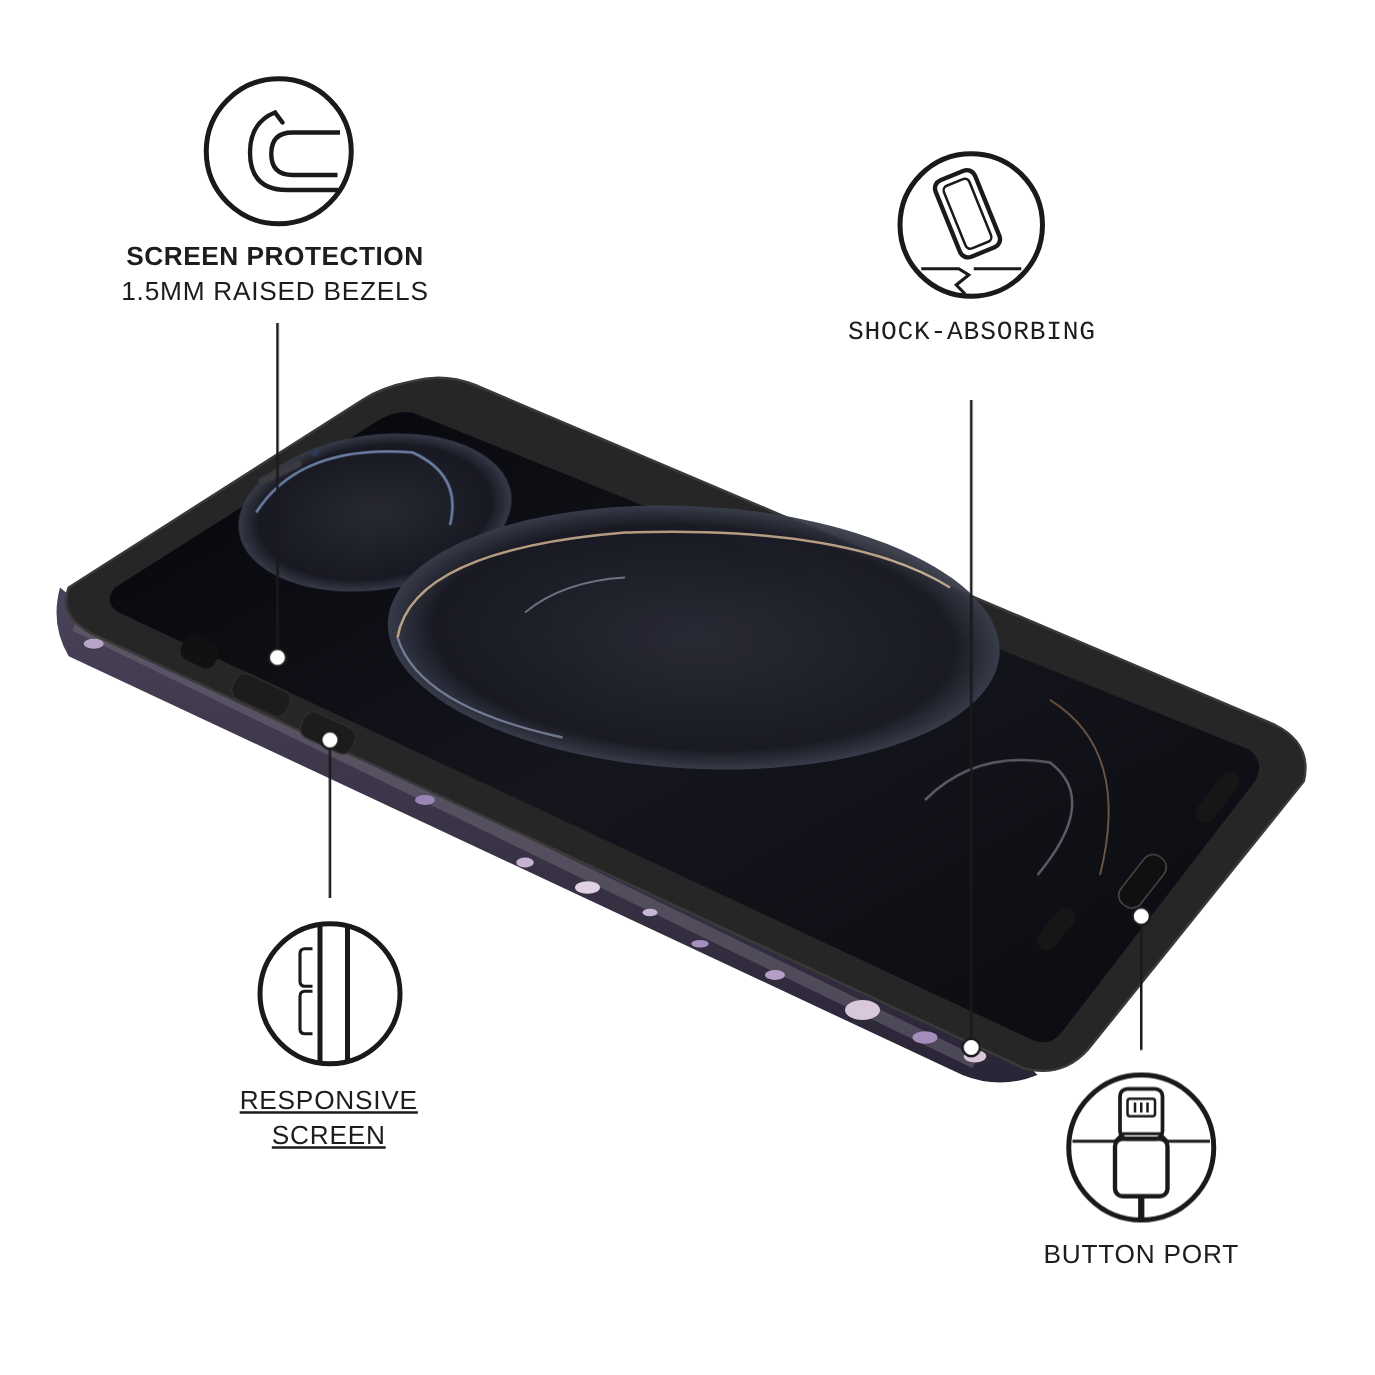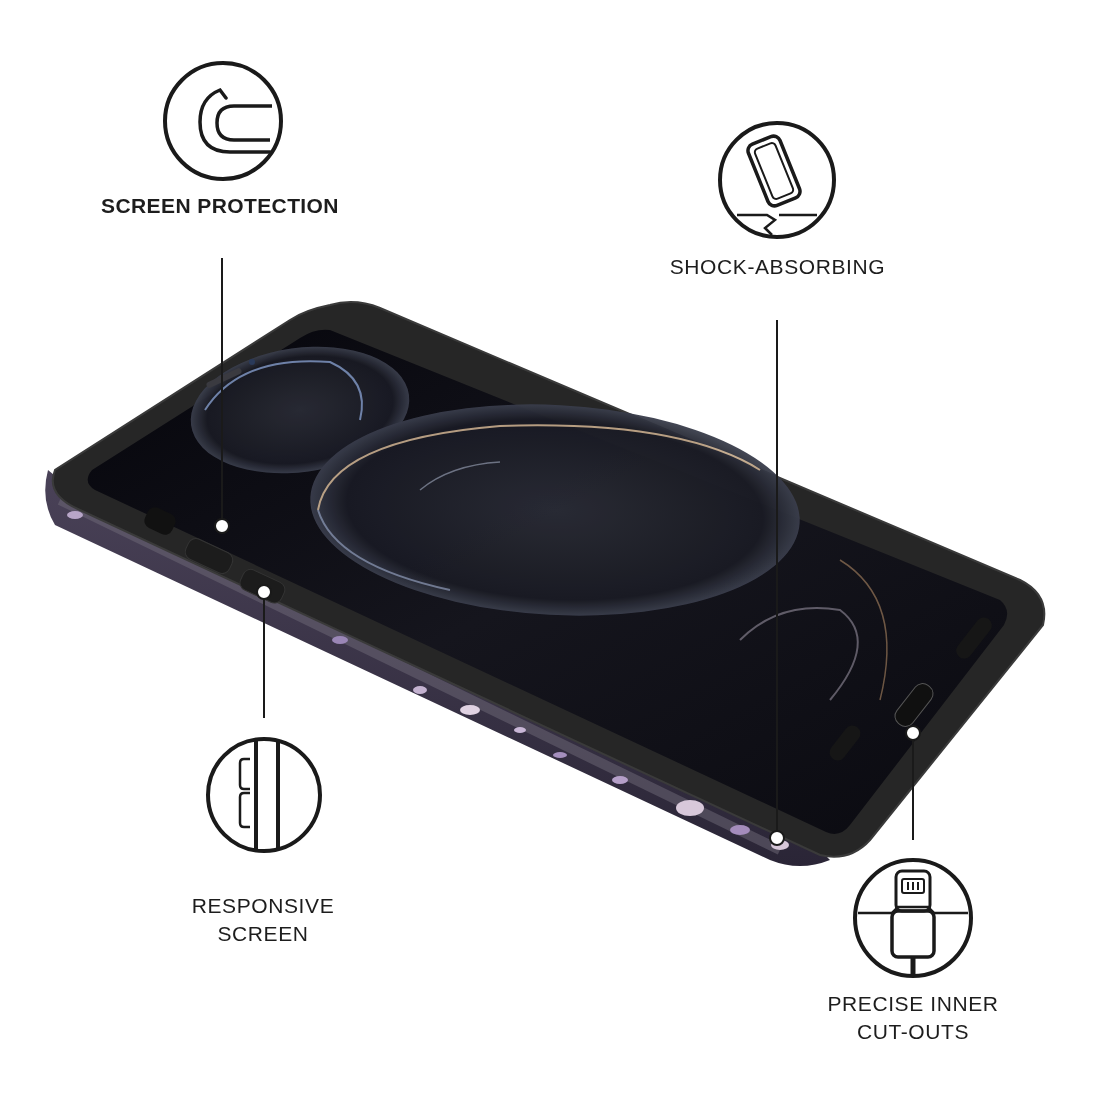--- a/index.html
+++ b/index.html
@@ -82,69 +82,69 @@
   </svg>
 
   <div>
     <svg class="icon-circle" style="left:162px;top:60px;width:122px;height:122px;" viewBox="0 0 122 122">
       <circle cx="61" cy="61" r="58" fill="#fff" stroke="#1a1a1a" stroke-width="4"></circle>
       <path d="M108,92 L68,92 Q38,92 38,62 Q38,38 58,30 L64,38" fill="none" stroke="#1a1a1a" stroke-width="3.5" stroke-linecap="round"></path>
       <path d="M108,80 L72,80 Q55,80 55,63 Q55,46 72,46 L110,46" fill="none" stroke="#1a1a1a" stroke-width="3.5"></path>
     </svg>
     <div class="label" style="left:60px;top:192px;width:320px;">
       <div class="bold">SCREEN PROTECTION</div>
+      <div>1.5MM RAISED BEZELS</div>
     </div>
     <div class="leader" style="left:221px;top:258px;height:265px;"></div>
     <div class="dot" style="left:214px;top:518px;"></div>
   </div>
 
   <div>
     <svg class="icon-circle" style="left:717px;top:120px;width:120px;height:120px;" viewBox="0 0 120 120">
       <circle cx="60" cy="60" r="57" fill="#fff" stroke="#1a1a1a" stroke-width="4"></circle>
       <rect x="40" y="18" width="34" height="66" rx="7" fill="none" stroke="#1a1a1a" stroke-width="3.5" transform="rotate(-22 57 51)"></rect>
       <rect x="46" y="24" width="22" height="54" rx="4" fill="none" stroke="#1a1a1a" stroke-width="2" transform="rotate(-22 57 51)"></rect>
       <path d="M20,95 L50,95 L58,100 L48,108 L55,115" fill="none" stroke="#1a1a1a" stroke-width="2.5"></path>
       <path d="M62,95 L100,95" fill="none" stroke="#1a1a1a" stroke-width="2.5"></path>
     </svg>
-    <div class="label" style="left:620px;top:253px;width:315px;">
+    <div class="label" style="left:620px;top:253px;width:315px;font-family:Liberation Mono, monospace;">
       <div>SHOCK-ABSORBING</div>
     </div>
     <div class="leader" style="left:776px;top:320px;height:515px;"></div>
     <div class="dot" style="left:769px;top:830px;"></div>
   </div>
 
   <div>
     <div class="dot" style="left:256px;top:584px;"></div>
     <div class="leader" style="left:263px;top:598px;height:120px;"></div>
     <svg class="icon-circle" style="left:204px;top:735px;width:120px;height:120px;" viewBox="0 0 120 120">
       <circle cx="60" cy="60" r="56" fill="#fff" stroke="#1a1a1a" stroke-width="4"></circle>
       <line x1="52" y1="5" x2="52" y2="115" stroke="#1a1a1a" stroke-width="4"></line>
       <line x1="74" y1="5" x2="74" y2="115" stroke="#1a1a1a" stroke-width="4"></line>
       <path d="M46,24 L40,24 Q36,24 36,28 L36,50 Q36,54 40,54 L46,54" fill="none" stroke="#1a1a1a" stroke-width="2.5"></path>
       <path d="M46,58 L40,58 Q36,58 36,62 L36,88 Q36,92 40,92 L46,92" fill="none" stroke="#1a1a1a" stroke-width="2.5"></path>
     </svg>
-    <div class="label" style="left:163px;top:892px;width:200px;">
+    <div class="label" style="left:163px;top:867px;width:200px;text-decoration:underline;">
       <div>RESPONSIVE</div>
       <div>SCREEN</div>
     </div>
   </div>
 
   <div>
     <div class="dot" style="left:905px;top:725px;"></div>
     <div class="leader" style="left:912px;top:740px;height:100px;"></div>
     <svg class="icon-circle" style="left:852px;top:857px;width:122px;height:122px;" viewBox="0 0 122 122">
       <circle cx="61" cy="61" r="58" fill="#fff" stroke="#1a1a1a" stroke-width="4"></circle>
       <path d="M6,56 L40,56 L46,50 L76,50 L82,56 L116,56" fill="none" stroke="#1a1a1a" stroke-width="2.5"></path>
       <rect x="44" y="14" width="34" height="40" rx="6" fill="none" stroke="#1a1a1a" stroke-width="3"></rect>
       <rect x="50" y="22" width="22" height="14" rx="2" fill="none" stroke="#1a1a1a" stroke-width="2"></rect>
       <line x1="56" y1="25" x2="56" y2="33" stroke="#1a1a1a" stroke-width="2"></line>
       <line x1="61" y1="25" x2="61" y2="33" stroke="#1a1a1a" stroke-width="2"></line>
       <line x1="66" y1="25" x2="66" y2="33" stroke="#1a1a1a" stroke-width="2"></line>
       <rect x="40" y="54" width="42" height="46" rx="6" fill="none" stroke="#1a1a1a" stroke-width="3.5"></rect>
       <line x1="61" y1="100" x2="61" y2="119" stroke="#1a1a1a" stroke-width="5"></line>
     </svg>
     <div class="label" style="left:793px;top:990px;width:240px;">
-      <div>PRECISE INNER</div>
-      <div>CUT-OUTS</div>
+      <div>BUTTON PORT</div>
     </div>
   </div>
 
 </div>
 
 </body></html>

